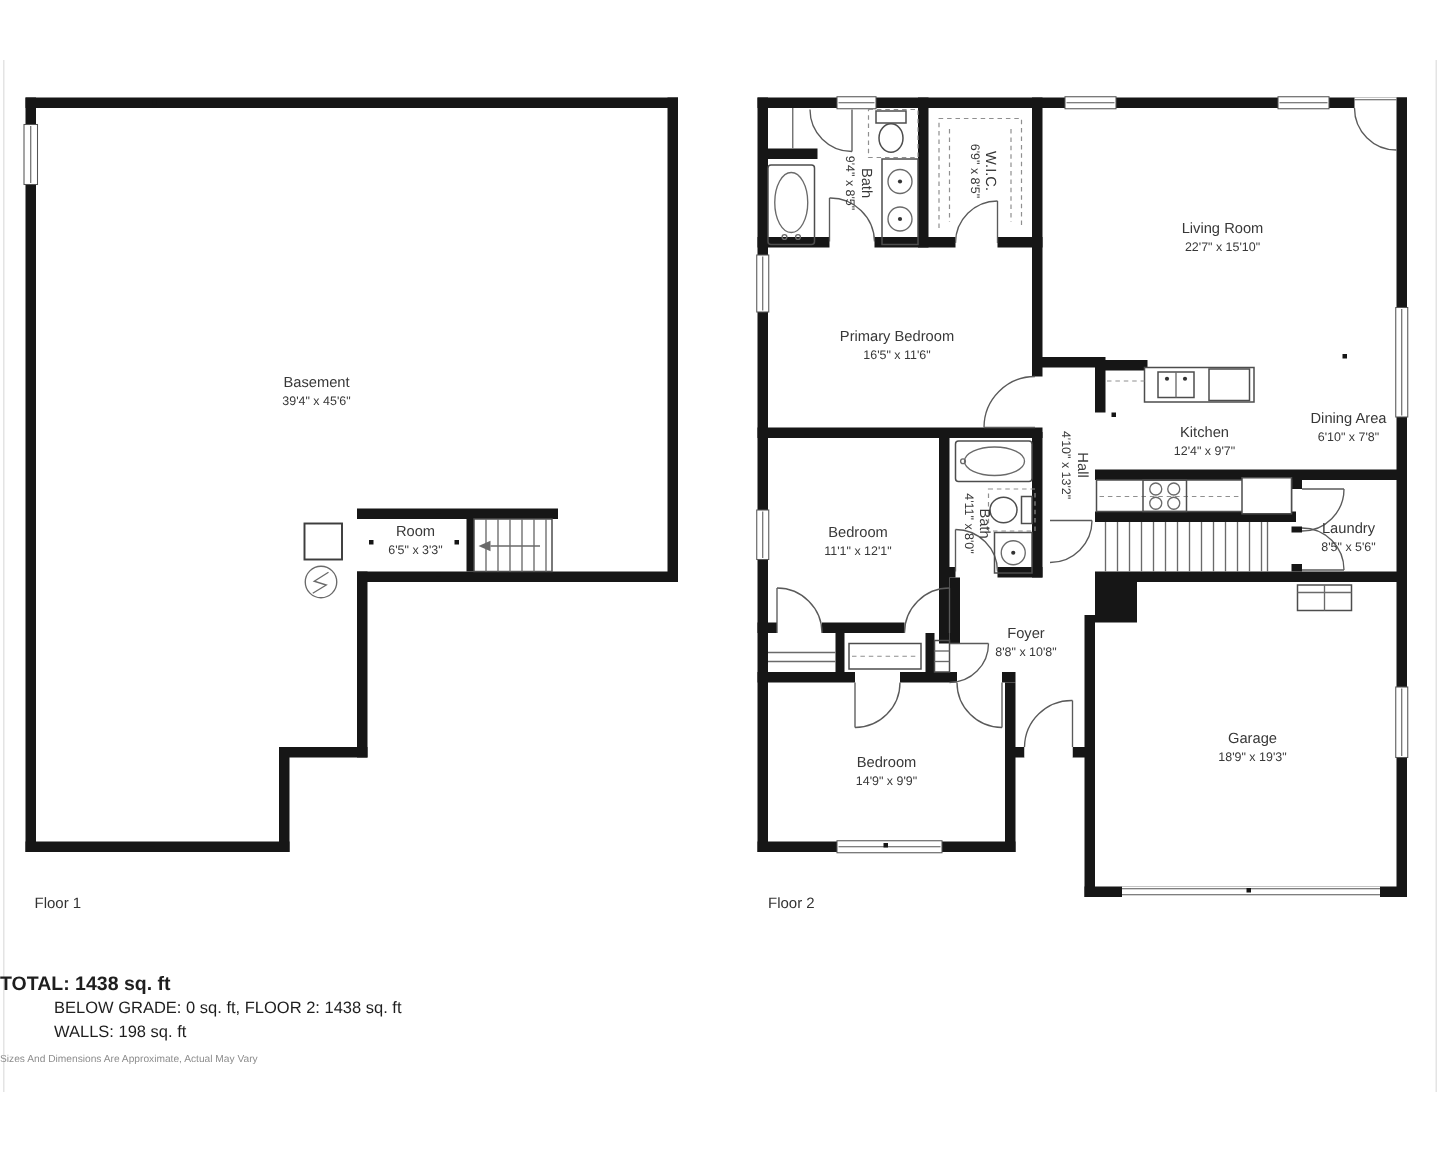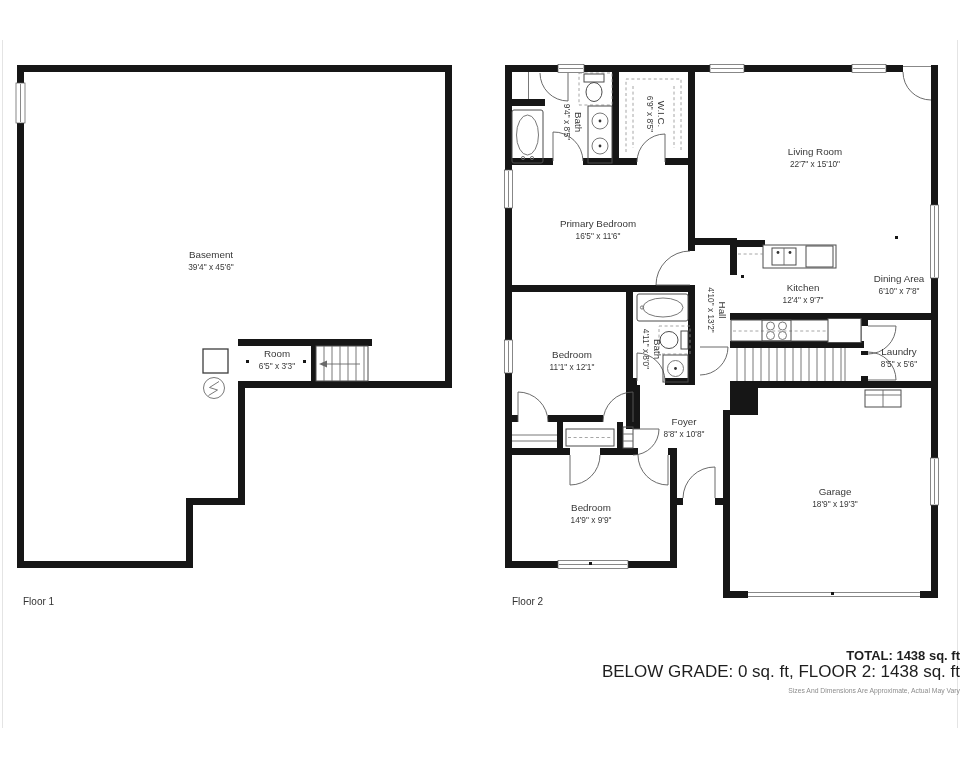--- a/index.html
+++ b/index.html
@@ -12,23 +12,23 @@
   .tl{stroke:#4d4d4d;fill:#fff;stroke-width:1;}
   .tln{stroke:#4d4d4d;fill:none;stroke-width:1;}
   .fx{stroke:#6a6a6a;fill:none;stroke-width:0.9;}
   .door{stroke:#5a5a5a;fill:none;stroke-width:0.9;}
   .dash{stroke:#8f8f8f;stroke-dasharray:3 2.6;fill:none;stroke-width:0.8;}
   .win{fill:#ffffff;stroke:#555;stroke-width:0.7;}
   .wline{stroke:#555;stroke-width:0.7;}
   .rname{font-size:9.8px;fill:#383838;text-anchor:middle;}
   .rdim{font-size:8.3px;fill:#383838;text-anchor:middle;}
   .flabel{font-size:10px;fill:#333;}
-  .summary{position:absolute;left:0;top:648px;width:100%;text-align:right;color:#1e1e1e;}
+  .summary{position:absolute;left:0;top:648px;width:100%;text-align:left;color:#1e1e1e;}
   .s-total{font-size:13px;font-weight:700;line-height:16px;}
-  .s-line{font-size:17px;line-height:16px;}
+  .s-line{font-size:11px;line-height:16px;padding-left:36px;}
   .s-disc{font-size:6.8px;color:#8d8d8d;margin-top:7px;}
 </style>
 </head>
 <body>
 
 <div class="canvas">
   <div class="edge" style="left:2px;"></div>
   <div class="edge" style="right:2px;"></div>
 
   <svg width="960" height="768" viewBox="0 0 960 768">
@@ -372,15 +372,16 @@
       <text class="rdim" x="591" y="523">14'9" x 9'9"</text>
       <text class="rname" x="835" y="495">Garage</text>
       <text class="rdim" x="835" y="507">18'9" x 19'3"</text>
       <text class="flabel" x="512" y="605">Floor 2</text>
     </g>
   </svg>
 
   <div class="summary">
     <div class="s-total">TOTAL: 1438 sq. ft</div>
     <div class="s-line">BELOW GRADE: 0 sq. ft, FLOOR 2: 1438 sq. ft</div>
+    <div class="s-line">WALLS: 198 sq. ft</div>
     <div class="s-disc">Sizes And Dimensions Are Approximate, Actual May Vary</div>
   </div>
 </div>
 
 </body></html>

